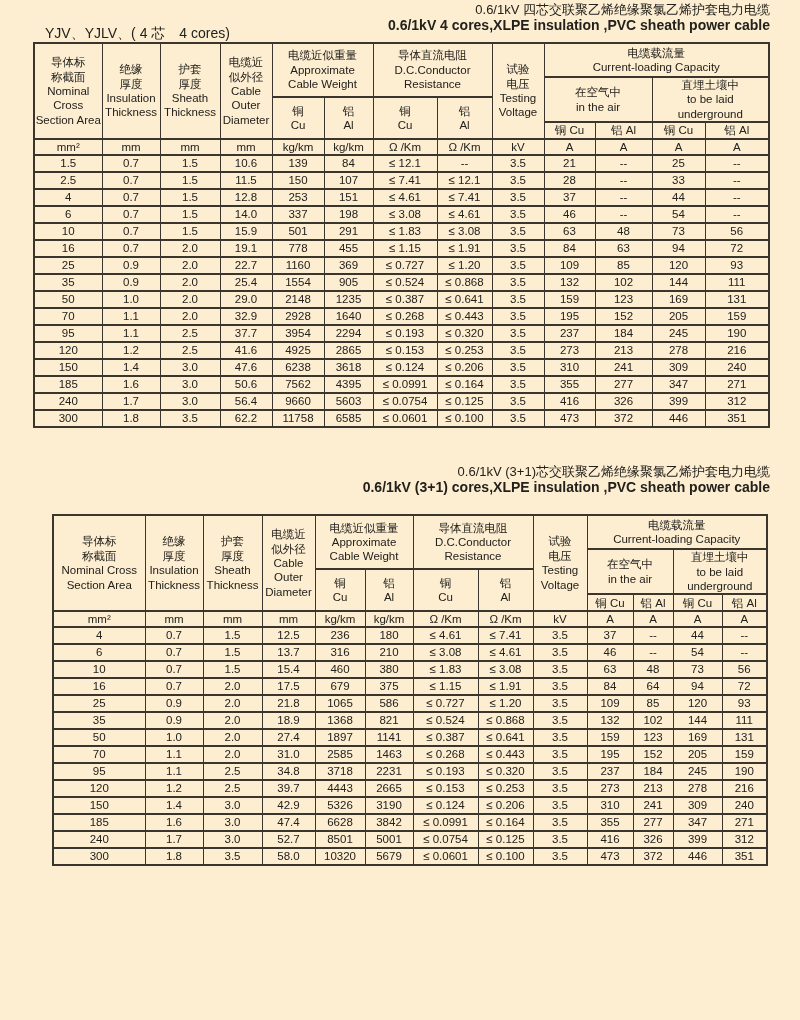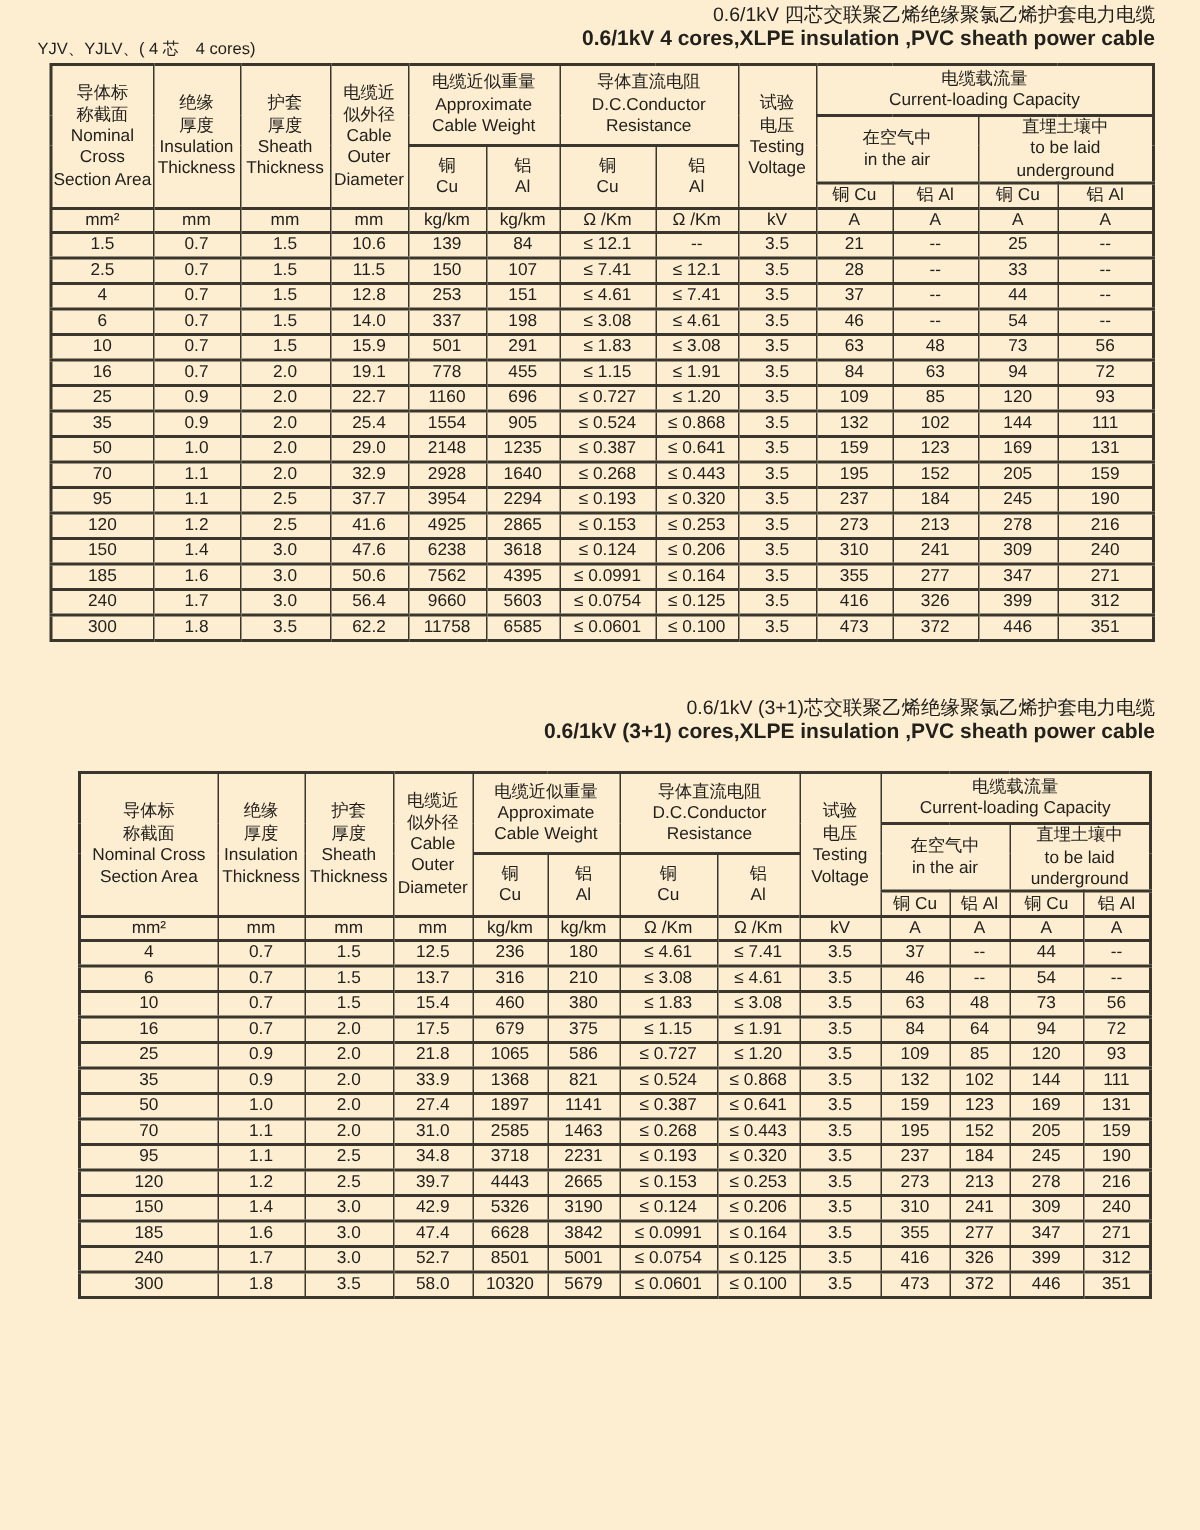--- a/index.html
+++ b/index.html
@@ -16,22 +16,22 @@
     position:absolute; right:30px; top:2px;
     font-weight:normal; font-size:13px; line-height:15px; white-space:nowrap;
   }
   .title-en {
     position:absolute; right:30px; top:18px;
     font-weight:bold; font-size:14px; line-height:15px; white-space:nowrap;text-align:right;
   }
   .h2 .title-cn { top:0px;margin-left:17px; }
   .h2 .title-en { top:16px; }
   .model {
-    position:absolute; left:25px; top:25px;
-    font-size:11px; line-height:16px; white-space:nowrap;
+    position:absolute; left:45px; top:25px;
+    font-size:14px; line-height:16px; white-space:nowrap;
   }
   .h2 .model { top:31px; }
 
   table.t {
     border-collapse:collapse; table-layout:fixed;
     border:2px solid #3a362e;
     margin-left:33px;
   }
   table.t1 { width:735px; }
   table.t2 { width:714px; margin-left:52px; }
@@ -244,21 +244,21 @@
           <td>63</td>
           <td>94</td>
           <td>72</td>
         </tr>
         <tr>
           <td>25</td>
           <td>0.9</td>
           <td>2.0</td>
           <td>22.7</td>
           <td>1160</td>
-          <td>696</td>
+          <td>369</td>
           <td>≤ 0.727</td>
           <td>≤ 1.20</td>
           <td>3.5</td>
           <td>109</td>
           <td>85</td>
           <td>120</td>
           <td>93</td>
         </tr>
         <tr>
           <td>35</td>
@@ -563,21 +563,21 @@
           <td>3.5</td>
           <td>109</td>
           <td>85</td>
           <td>120</td>
           <td>93</td>
         </tr>
         <tr>
           <td>35</td>
           <td>0.9</td>
           <td>2.0</td>
-          <td>33.9</td>
+          <td>18.9</td>
           <td>1368</td>
           <td>821</td>
           <td>≤ 0.524</td>
           <td>≤ 0.868</td>
           <td>3.5</td>
           <td>132</td>
           <td>102</td>
           <td>144</td>
           <td>111</td>
         </tr>

